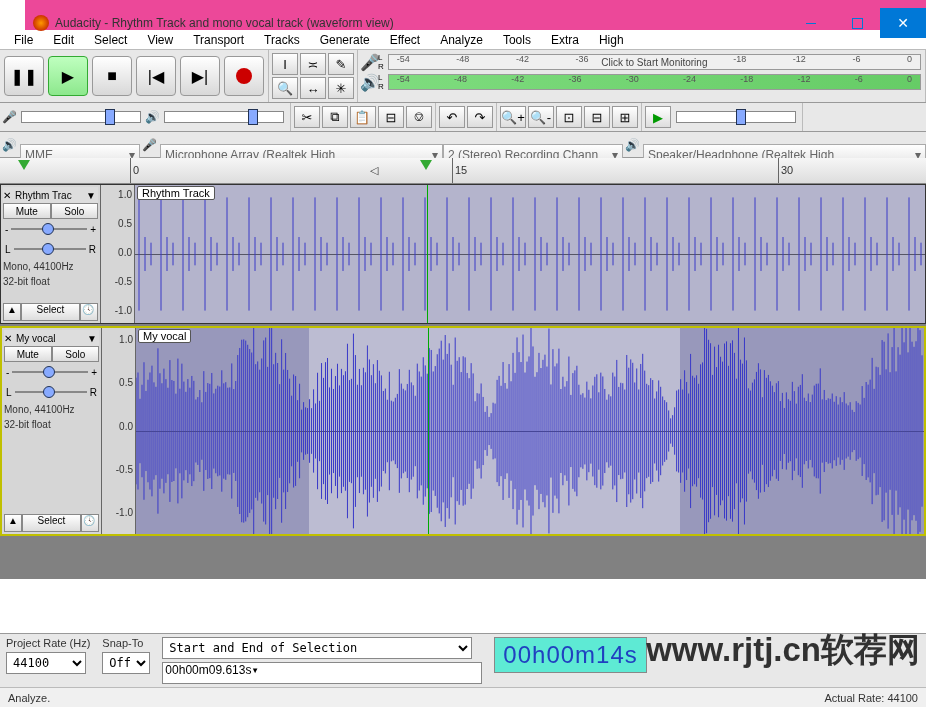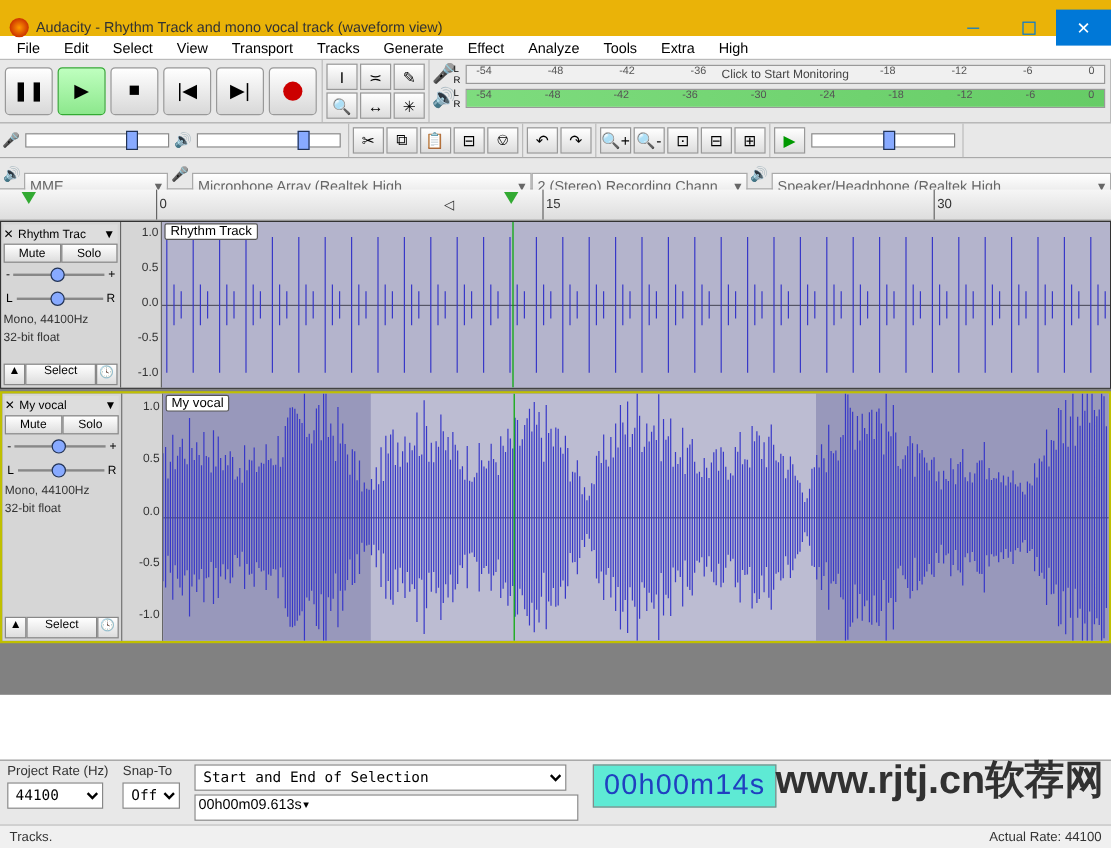--- a/index.html
+++ b/index.html
@@ -1,19 +1,19 @@
 <!DOCTYPE html>
 <html><head>
 <meta charset="utf-8">
 <style>
 * { box-sizing: border-box; margin: 0; padding: 0; font-family: "Segoe UI", Tahoma, Arial, sans-serif; }
 body { width: 926px; height: 707px; background: #fff; overflow: hidden; position: relative; }
 
 
-.titlebar { height: 30px; background: #eab308; display: flex; align-items: center; padding: 16px 0 0 8px; font-size: 12px; color: #333; }
+.titlebar { height: 30px; background: #ec4899; display: flex; align-items: center; padding: 16px 0 0 8px; font-size: 12px; color: #333; margin-left: 25px; }
 .titlebar .appicon { width: 16px; height: 16px; background: radial-gradient(circle,#f90,#c30 70%); border-radius: 50%; margin-right: 6px; }
 .titlebar .title { flex: 1; }
 .titlebar .winbtns { display: flex; }
 .titlebar .winbtns div { width: 46px; height: 30px; display: flex; align-items: center; justify-content: center; color: #0078D7; }
 .titlebar .winbtns .min::before { content:""; width:10px; height:1px; background:#0078D7; }
 .titlebar .winbtns .max::before { content:""; width:9px; height:9px; border:1px solid #0078D7; }
 .titlebar .winbtns .close { background:#0078D7; color:#fff; font-size:14px; }
 .titlebar .winbtns .close::before { content:"✕"; }
 
 
@@ -361,17 +361,17 @@
       <div class="spin"><span>00h00m09.613s</span>▾</div>
       <div class="spin"><span>00h00m30.093s</span>▾</div>
     </div>
   </div>
   <div class="bigtime">
       <span>00h00m14s</span>
     </div>
 </div>
 
 <div class="statusbar">
-  <span>Tracks.</span>
+  <span>Analyze.</span>
   <span class="right">Actual Rate: 44100</span>
 </div>
 
 <div class="watermark">www.rjtj.cn软荐网</div>
 
 </body></html>

